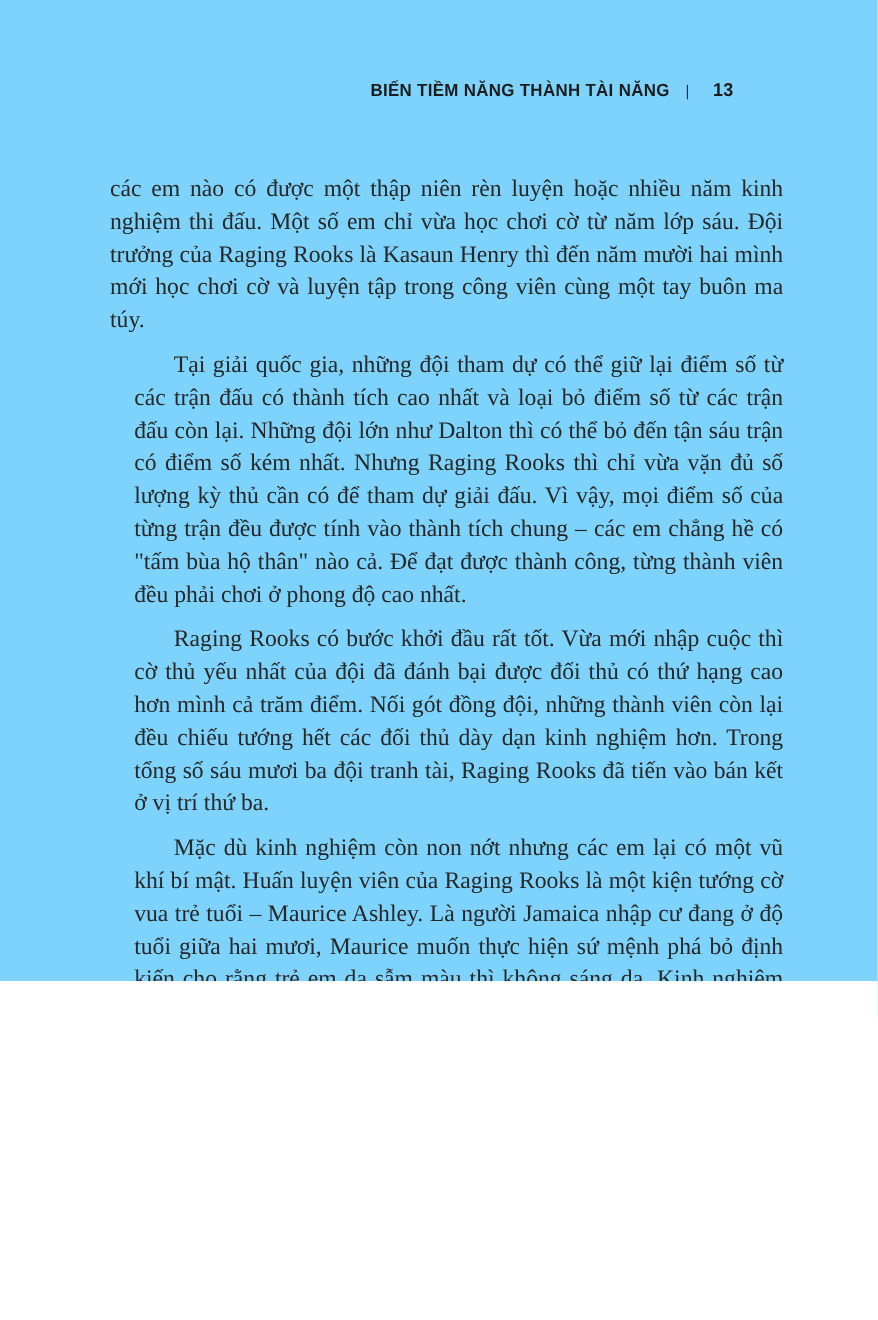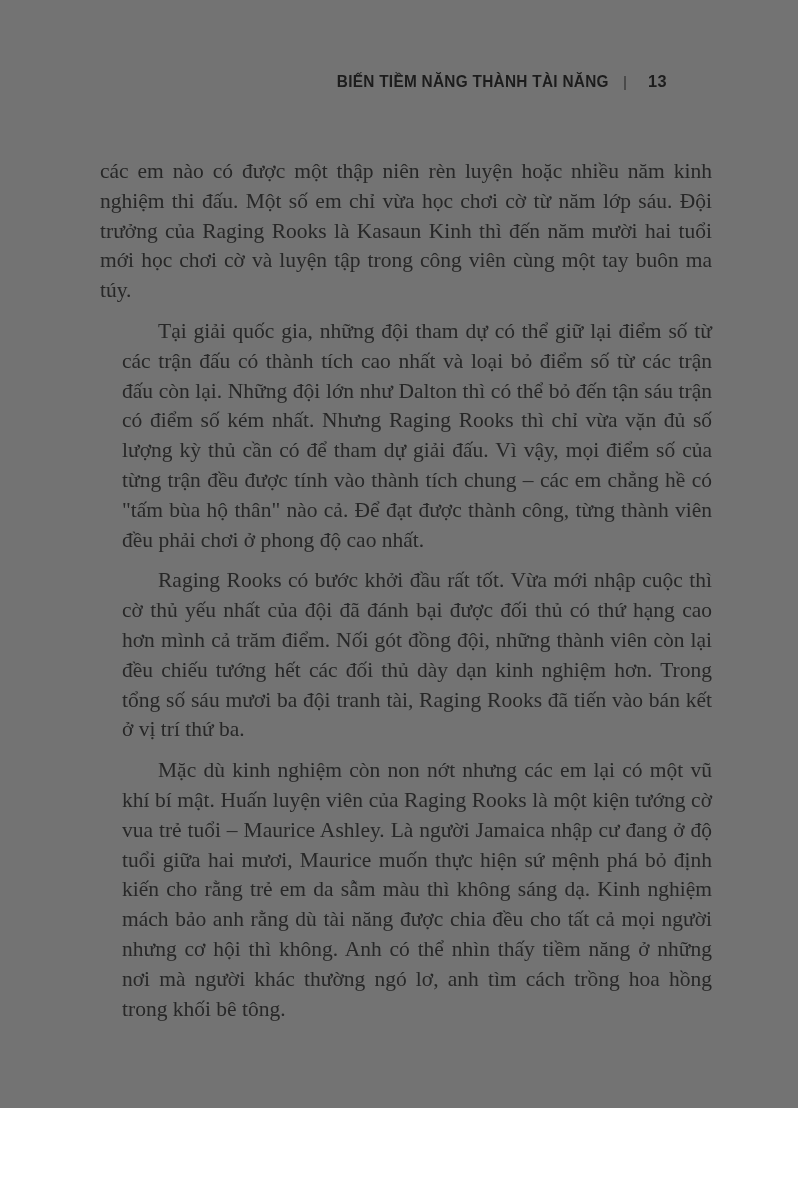--- a/index.html
+++ b/index.html
@@ -3,22 +3,22 @@
 <meta charset="utf-8">
 <style>
   html, body {
     margin: 0;
     padding: 0;
     background: #ffffff;
   }
   .page {
     position: relative;
     width: 798px;
-    height: 1108px;
-    background: #737373;
+    height: 892px;
+    background: #7dd3fc;
     overflow: hidden;
     font-family: "Liberation Serif", serif;
   }
   .running-header {
     position: absolute;
     top: 72px;
     right: 131px;
     display: flex;
     align-items: baseline;
     font-family: "Liberation Sans", sans-serif;
@@ -63,19 +63,19 @@
 
 <div class="page">
 
   <div class="running-header">
     <span class="title">BIẾN TIỀM NĂNG THÀNH TÀI NĂNG</span>
     <span class="sep">|</span>
     <span class="pagenum">13</span>
   </div>
 
   <div class="content">
-    <p>các em nào có được một thập niên rèn luyện hoặc nhiều năm kinh nghiệm thi đấu. Một số em chỉ vừa học chơi cờ từ năm lớp sáu. Đội trưởng của Raging Rooks là Kasaun Kinh thì đến năm mười hai tuổi mới học chơi cờ và luyện tập trong công viên cùng một tay buôn ma túy.</p>
+    <p>các em nào có được một thập niên rèn luyện hoặc nhiều năm kinh nghiệm thi đấu. Một số em chỉ vừa học chơi cờ từ năm lớp sáu. Đội trưởng của Raging Rooks là Kasaun Henry thì đến năm mười hai mình mới học chơi cờ và luyện tập trong công viên cùng một tay buôn ma túy.</p>
     <p class="indent">Tại giải quốc gia, những đội tham dự có thể giữ lại điểm số từ các trận đấu có thành tích cao nhất và loại bỏ điểm số từ các trận đấu còn lại. Những đội lớn như Dalton thì có thể bỏ đến tận sáu trận có điểm số kém nhất. Nhưng Raging Rooks thì chỉ vừa vặn đủ số lượng kỳ thủ cần có để tham dự giải đấu. Vì vậy, mọi điểm số của từng trận đều được tính vào thành tích chung – các em chẳng hề có "tấm bùa hộ thân" nào cả. Để đạt được thành công, từng thành viên đều phải chơi ở phong độ cao nhất.</p>
     <p class="indent">Raging Rooks có bước khởi đầu rất tốt. Vừa mới nhập cuộc thì cờ thủ yếu nhất của đội đã đánh bại được đối thủ có thứ hạng cao hơn mình cả trăm điểm. Nối gót đồng đội, những thành viên còn lại đều chiếu tướng hết các đối thủ dày dạn kinh nghiệm hơn. Trong tổng số sáu mươi ba đội tranh tài, Raging Rooks đã tiến vào bán kết ở vị trí thứ ba.</p>
     <p class="indent">Mặc dù kinh nghiệm còn non nớt nhưng các em lại có một vũ khí bí mật. Huấn luyện viên của Raging Rooks là một kiện tướng cờ vua trẻ tuổi – Maurice Ashley. Là người Jamaica nhập cư đang ở độ tuổi giữa hai mươi, Maurice muốn thực hiện sứ mệnh phá bỏ định kiến cho rằng trẻ em da sẫm màu thì không sáng dạ. Kinh nghiệm mách bảo anh rằng dù tài năng được chia đều cho tất cả mọi người nhưng cơ hội thì không. Anh có thể nhìn thấy tiềm năng ở những nơi mà người khác thường ngó lơ, anh tìm cách trồng hoa hồng trong khối bê tông.</p>
   </div>
 
 </div>
 
 </body></html>

